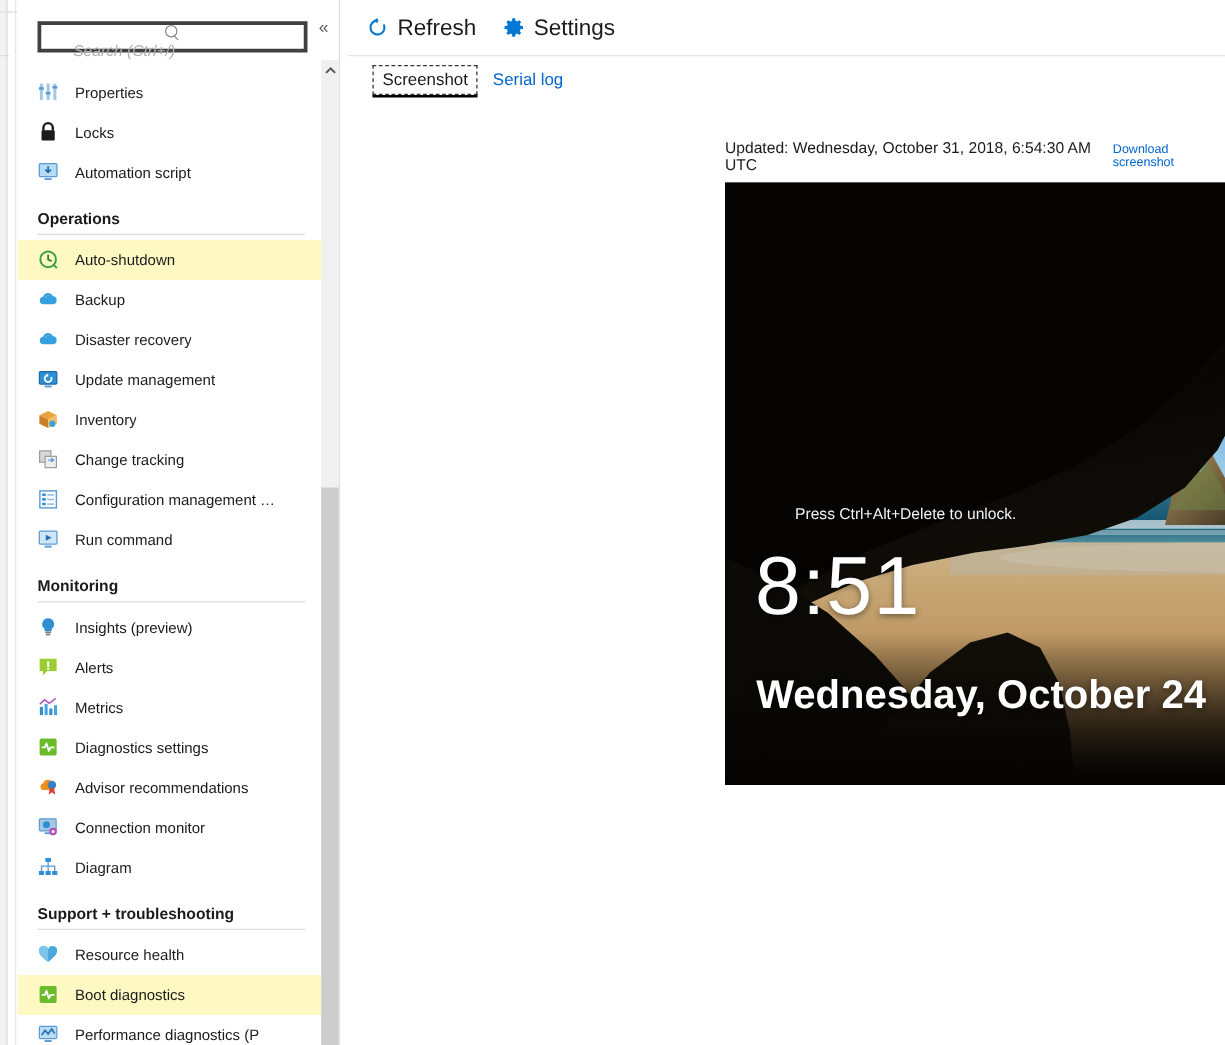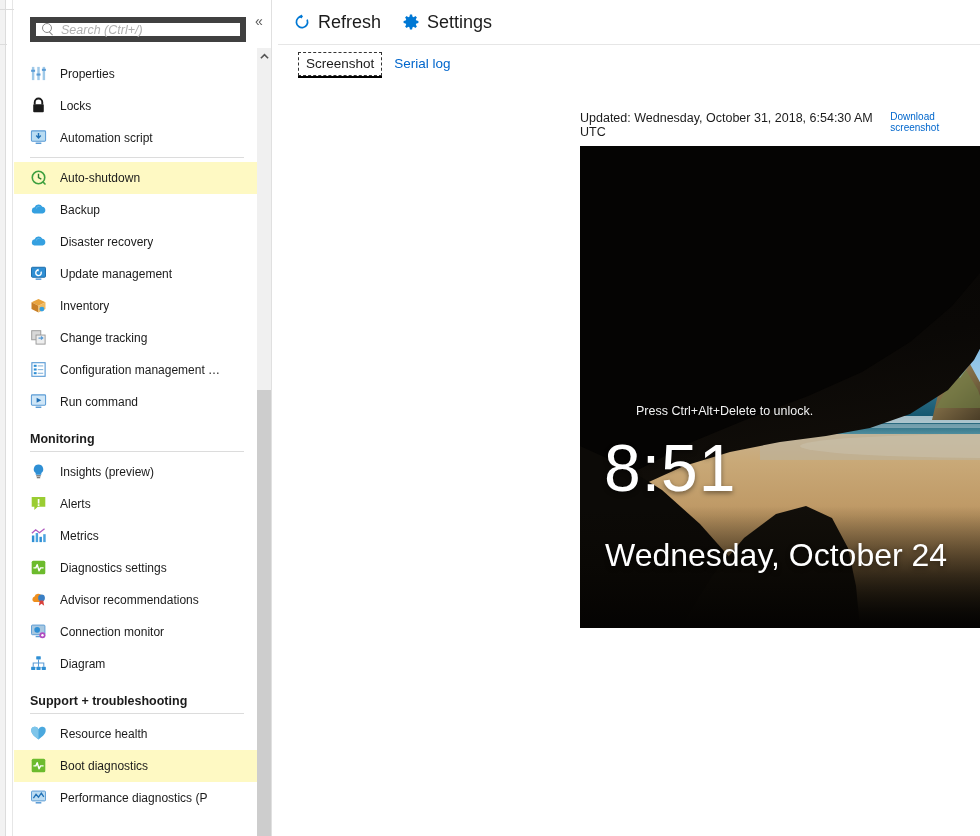--- a/index.html
+++ b/index.html
@@ -22,22 +22,22 @@
   .edge-line-b { position:absolute; left:0; top:44px; width:7px; height:1px; background:#dcdcdc; }
 
   
   .sidebar {
     position:absolute; left:14px; top:0; width:246px; height:836px;
     background:#ffffff; overflow:hidden;
   }
   .search-wrap { position:absolute; left:16px; top:17px; width:216px; height:25px; }
   .search-box {
     width:216px; height:25px;
-    border:6px solid #404040; background:#ffffff;
-    display:flex; align-items:center; padding:0 6px;
+    border:3px solid #404040; background:#ffffff;
+    display:flex; align-items:center; padding:0 6px;flex-direction:column;
   }
   .search-box input {
     border:none; outline:none; flex:1; height:21px;
     font-family:"Liberation Sans", sans-serif; font-size:12.5px;
     font-style:italic; color:#767676; background:transparent; padding-left:6px;
   }
   .search-box input::placeholder { color:#b0b0b0; font-style:italic; }
   .magnifier { width:13px; height:13px; position:relative; flex:0 0 13px; }
   .magnifier::before {
     content:''; position:absolute; left:0; top:0; width:8px; height:8px;
@@ -99,21 +99,21 @@
   .tab {
     padding:4px 8px 5px 8px; font-size:13.5px; cursor:pointer;
     color:#0066cc; position:relative;
   }
   .tab.active { color:#1b1b1b; outline:1px dashed #333; outline-offset:-1px; }
   .tab.active::after {
     content:''; position:absolute; left:0; right:0; bottom:-2px; height:2px; background:#000;
   }
 
   .updated-row {
-    position:absolute; left:302px; top:111px; display:flex; align-items:flex-start; gap:10px;
+    position:absolute; left:302px; top:111px; display:flex; align-items:center; gap:10px;
     font-size:12.5px; color:#1b1b1b;
   }
   .dl-link { color:#0066cc; cursor:pointer; font-size:10px; }
 
   
   .shot {
     position:absolute; left:302px; top:146px; width:638px; height:482px;
     background:#000; overflow:hidden;
   }
   .shot-inner { position:absolute; inset:0; }
@@ -123,21 +123,21 @@
     position:absolute; left:56px; top:53.5%; font-size:12.5px; color:#f2f2f2;
     font-family:Liberation Sans, sans-serif; text-shadow:0 1px 2px rgba(0,0,0,.6);
     white-space:nowrap;
   }
   .lock-time {
     position:absolute; left:24px; top:60%; font-size:66px; font-weight:300;
     color:#ffffff; letter-spacing:1px; line-height:1;
     font-family:"Liberation Sans", sans-serif; text-shadow:0 2px 5px rgba(0,0,0,.45);
   }
   .lock-date {
-    position:absolute; left:25px; top:81.5%; font-size:32px; font-weight:400;
+    position:absolute; left:25px; top:81.5%; font-size:32px; font-weight:700;
     color:#ffffff; line-height:1;
     font-family:"Liberation Sans", sans-serif; text-shadow:0 2px 5px rgba(0,0,0,.45);
   }
 </style>
 </head>
 <body>
 
 <div id="root">
 
   <div class="blade-edge-1"></div>
@@ -174,20 +174,21 @@
             <span class="nav-label">Locks</span>
           </div>
         <div class="nav-item">
             <span class="nav-ico"><svg viewBox="0 0 18 18" width="17" height="17">
               <rect x="1.5" y="2" width="15" height="11" rx="1" fill="#b9dcf2" stroke="#5a9bd5" stroke-width="1.1"></rect>
                 <path d="M9 4.2 V8.6 M6.6 7 L9 9.4 L11.4 7" stroke="#1f6fb5" stroke-width="1.5" fill="none"></path>
                 <rect x="6" y="14.3" width="6" height="1.6" fill="#5a9bd5"></rect>
             </svg></span>
             <span class="nav-label">Automation script</span>
           </div>
+        <div class="nav-group">Operations</div>
         <div class="nav-rule"></div>
         <div class="nav-item selected">
             <span class="nav-ico"><svg viewBox="0 0 18 18" width="17" height="17">
               <circle cx="9" cy="9" r="6.6" fill="none" stroke="#3fa03f" stroke-width="1.7"></circle>
                 <path d="M9 5 V9 L12 10.6" stroke="#2e7d32" stroke-width="1.5" fill="none"></path>
                 <path d="M13.6 13.6 L16.4 16.4" stroke="#3fa03f" stroke-width="1.7"></path>
             </svg></span>
             <span class="nav-label">Auto-shutdown</span>
           </div>
         <div class="nav-item">

